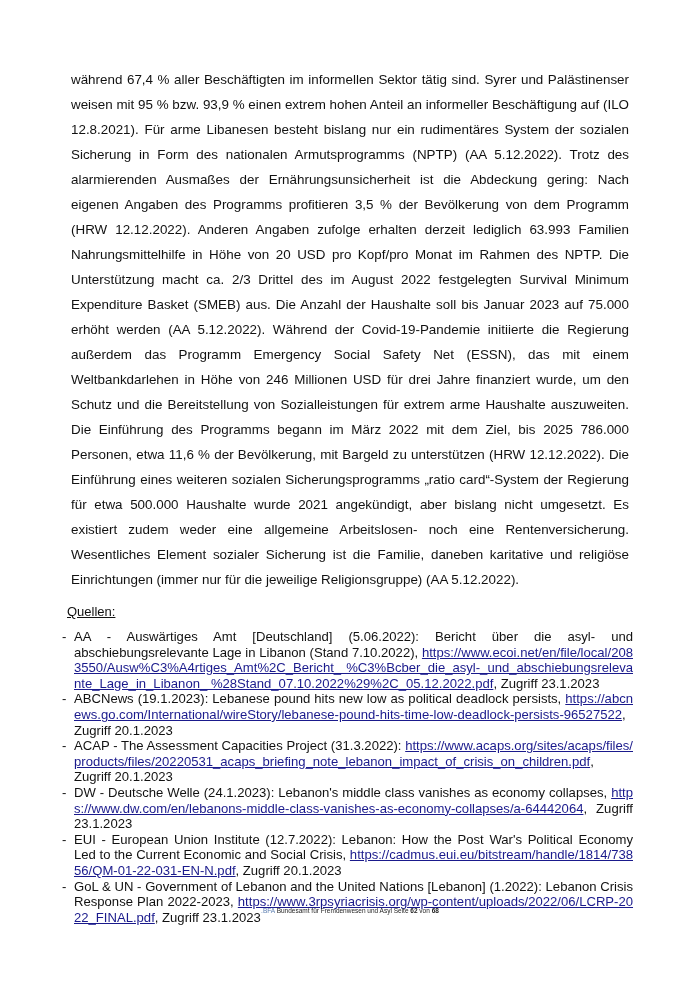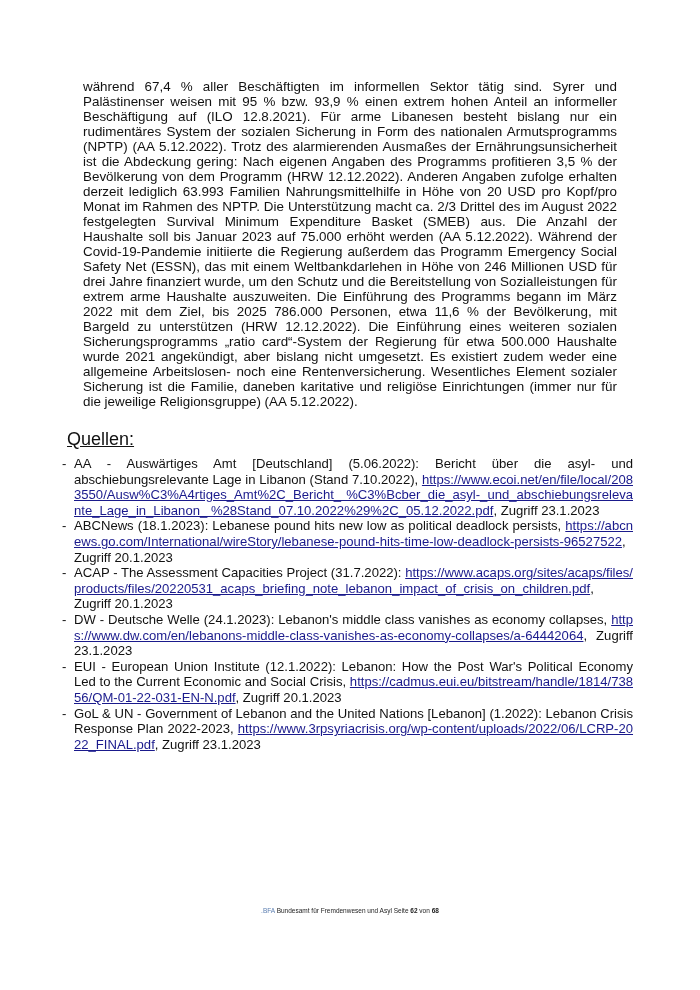--- a/index.html
+++ b/index.html
@@ -1,20 +1,20 @@
 <!DOCTYPE html>
 <html><head>
   <meta charset="utf-8">
   <style>
     html, body { margin: 0; padding: 0; background: #ffffff; }
     body { width: 700px; height: 990px; position: relative; overflow: hidden;
       font-family: "Liberation Sans", sans-serif; color: #111111; }
     .page { position: absolute; left: 67px; top: 63px; width: 566px; }
-    .body-text { font-size: 13.4px; line-height: 15px; text-align: justify; margin: 16px; }
-    .sources-heading { margin-top: 22px; font-size: 18px; line-height: 16px; text-decoration: underline; }
+    .body-text { font-size: 13.4px; line-height: 25px; text-align: justify; margin: 4px; }
+    .sources-heading { margin-top: 12px; font-size: 13px; line-height: 16px; text-decoration: underline; }
     .refs { list-style: none; margin: 9px 0 0 0; padding: 0; }
     .ref { position: relative; padding-left: 7px; font-size: 13.1px; line-height: 15.6px; text-align: justify; text-align-last: left; }
     .ref .dash { position: absolute; left: -5px; top: 0; }
     .ref a { color: #1a1a8c; text-decoration: underline; word-break: break-all; }
     .footer { position: absolute; top: 907px; left: 0; width: 700px; text-align: center; font-size: 6.5px; color: #222222; }
     .footer .brand { color: #5a7db0; }
     .footer b { font-weight: bold; }
   </style>
 </head>
 <body>
@@ -25,36 +25,36 @@
   <div class="sources-heading">Quellen:</div>
 
   <ul class="refs">
     <li class="ref">
       <span class="dash">-</span>
       <span>AA - Auswärtiges Amt [Deutschland] (5.06.2022): Bericht über die asyl- und abschiebungsrelevante Lage in Libanon (Stand 7.10.2022),</span>
       <a>https://www.ecoi.net/en/file/local/2083550/Ausw%C3%A4rtiges_Amt%2C_Bericht_ %C3%Bcber_die_asyl-_und_abschiebungsrelevante_Lage_in_Libanon_ %28Stand_07.10.2022%29%2C_05.12.2022.pdf</a><span>, Zugriff 23.1.2023</span>
     </li>
     <li class="ref">
       <span class="dash">-</span>
-      <span>ABCNews (18.1.2023): Lebanese pound hits new low as political deadlock persists,</span>
+      <span>ABCNews (19.1.2023): Lebanese pound hits new low as political deadlock persists,</span>
       <a>https://abcnews.go.com/International/wireStory/lebanese-pound-hits-time-low-deadlock-persists-96527522</a><span>, Zugriff 20.1.2023</span>
     </li>
     <li class="ref">
       <span class="dash">-</span>
-      <span>ACAP - The Assessment Capacities Project (31.7.2022):</span>
+      <span>ACAP - The Assessment Capacities Project (31.3.2022):</span>
       <a>https://www.acaps.org/sites/acaps/files/products/files/20220531_acaps_briefing_note_lebanon_impact_of_crisis_on_children.pdf</a><span>, Zugriff 20.1.2023</span>
     </li>
     <li class="ref">
       <span class="dash">-</span>
       <span>DW - Deutsche Welle (24.1.2023): Lebanon's middle class vanishes as economy collapses,</span>
       <a>https://www.dw.com/en/lebanons-middle-class-vanishes-as-economy-collapses/a-64442064</a><span>, Zugriff 23.1.2023</span>
     </li>
     <li class="ref">
       <span class="dash">-</span>
-      <span>EUI - European Union Institute (12.1.2022): Lebanon: How the Post War's Political Economy Led to the Current Economic and Social Crisis,</span>
+      <span>EUI - European Union Institute (12.7.2022): Lebanon: How the Post War's Political Economy Led to the Current Economic and Social Crisis,</span>
       <a>https://cadmus.eui.eu/bitstream/handle/1814/73856/QM-01-22-031-EN-N.pdf</a><span>, Zugriff 20.1.2023</span>
     </li>
     <li class="ref">
       <span class="dash">-</span>
       <span>GoL &amp; UN - Government of Lebanon and the United Nations [Lebanon] (1.2022): Lebanon Crisis Response Plan 2022-2023,</span>
       <a>https://www.3rpsyriacrisis.org/wp-content/uploads/2022/06/LCRP-2022_FINAL.pdf</a><span>, Zugriff 23.1.2023</span>
     </li>
   </ul>
 </div>
 

